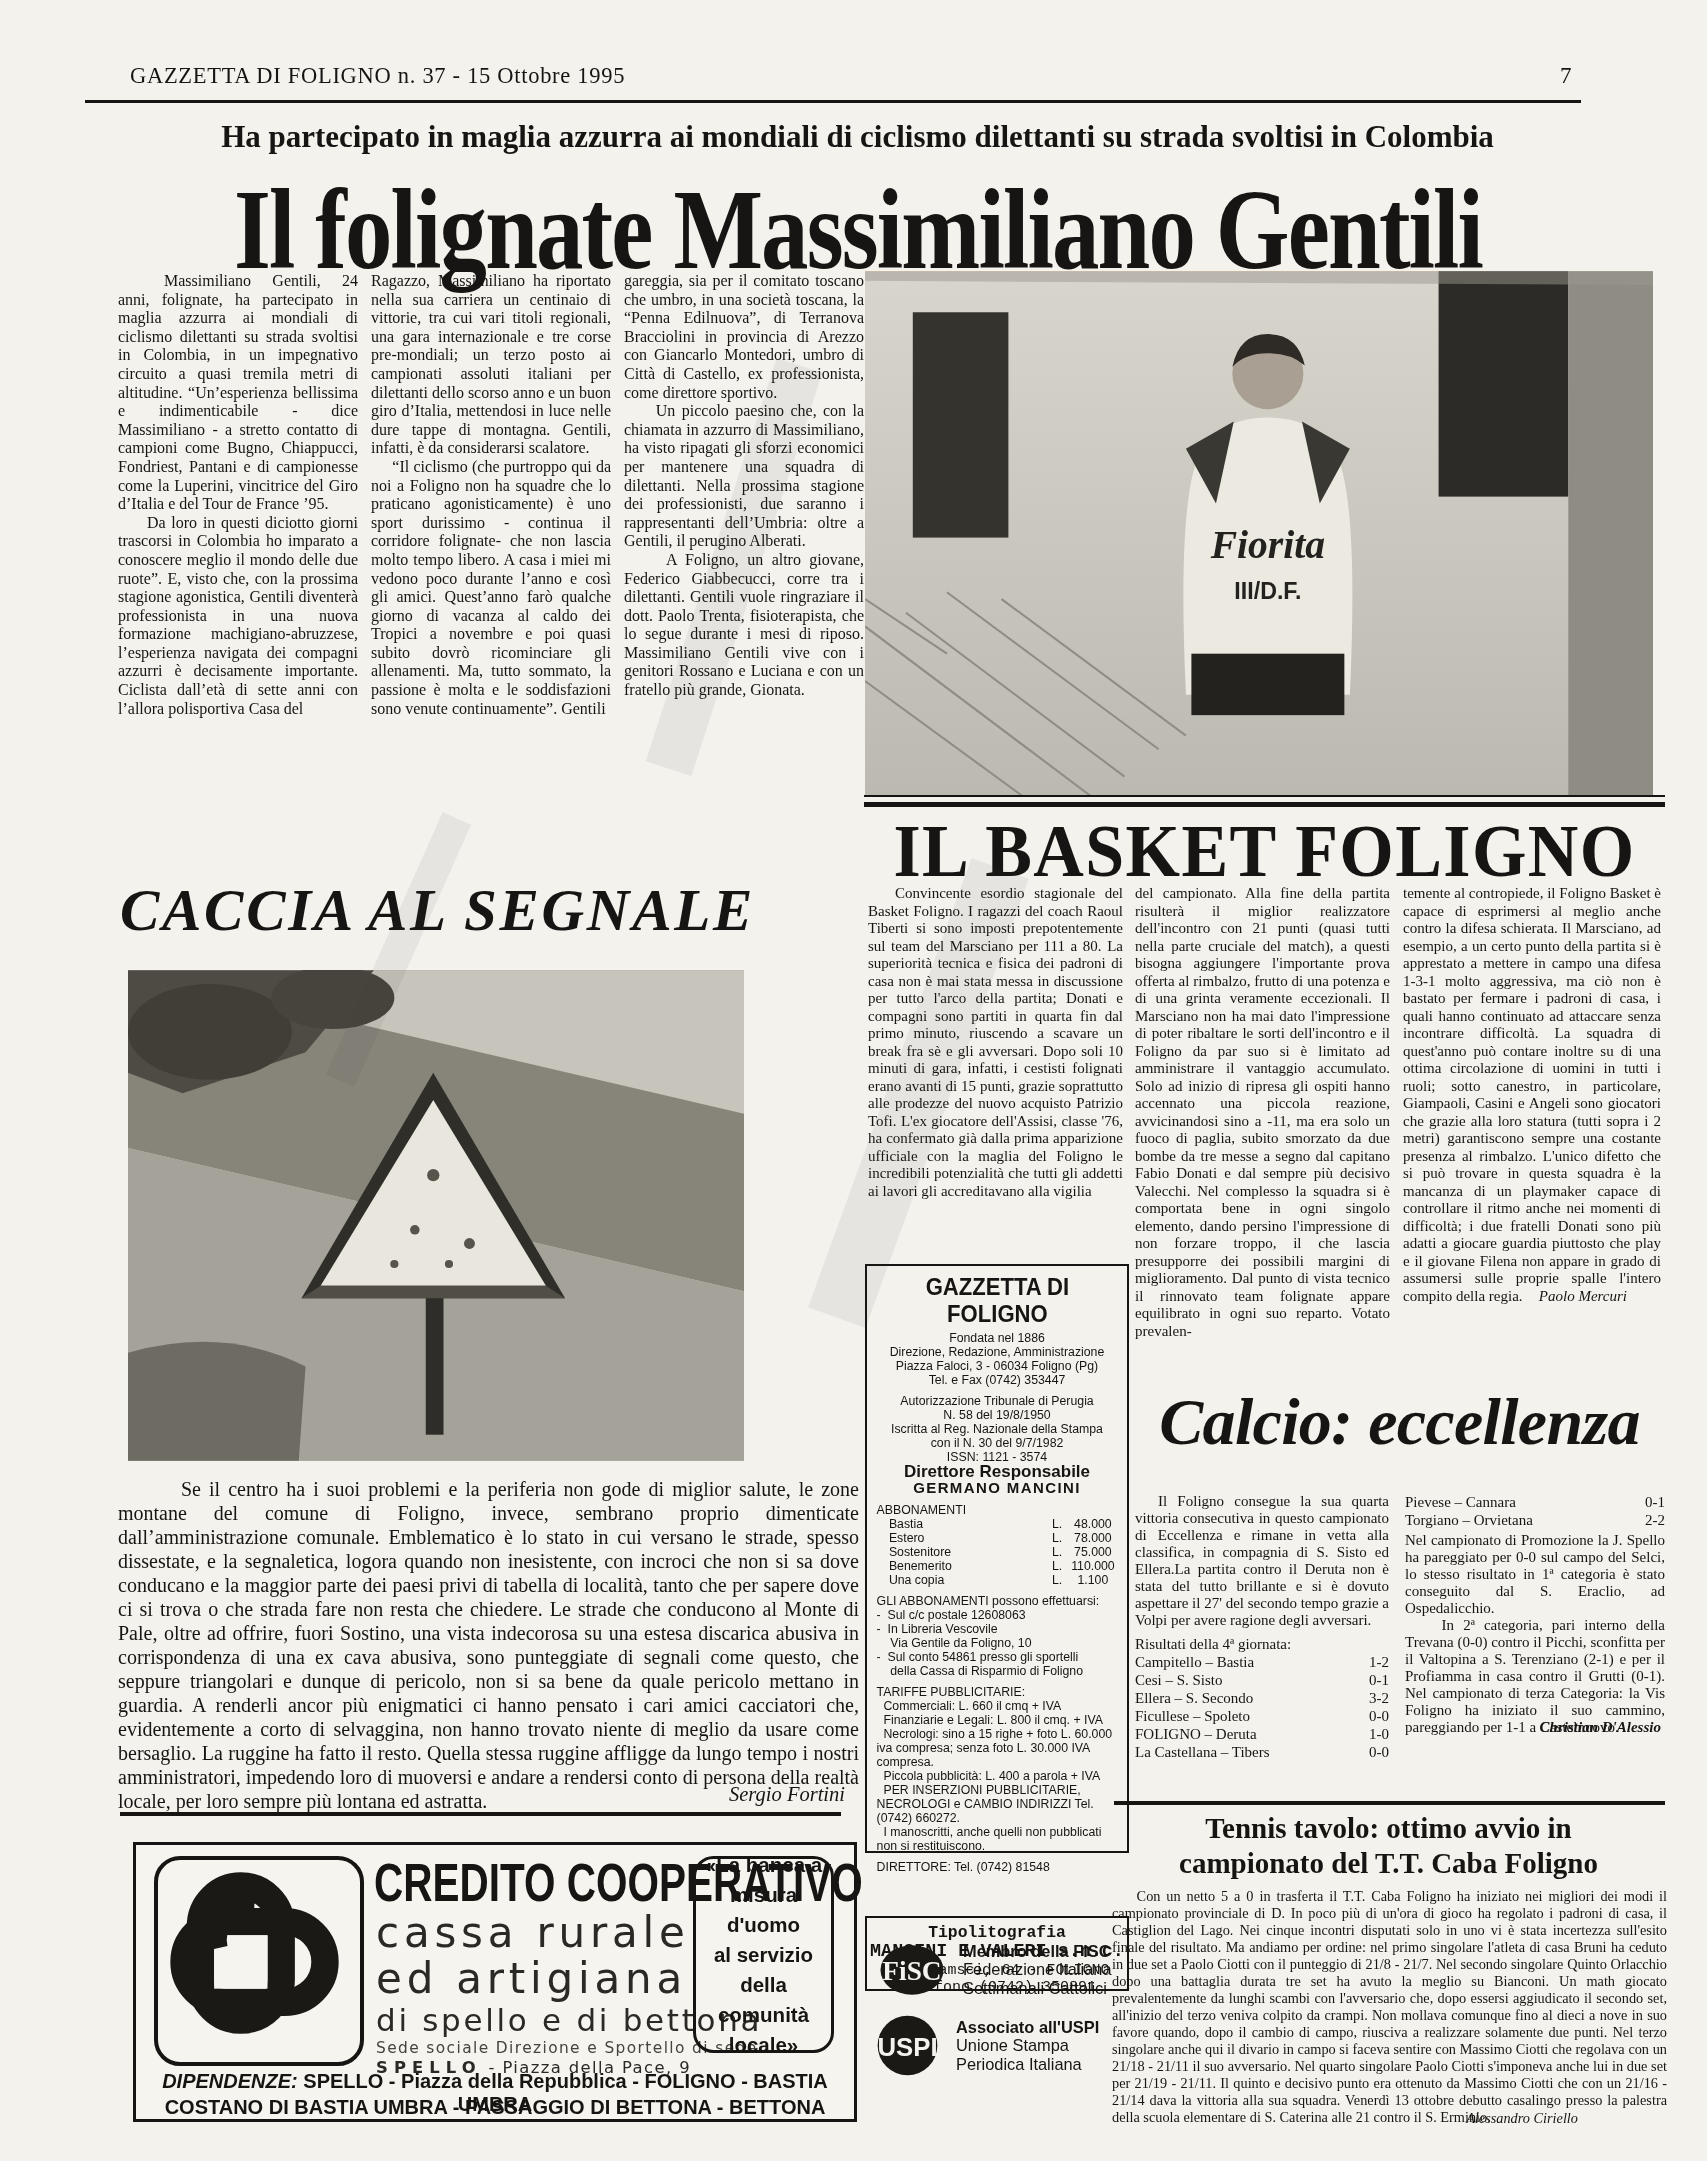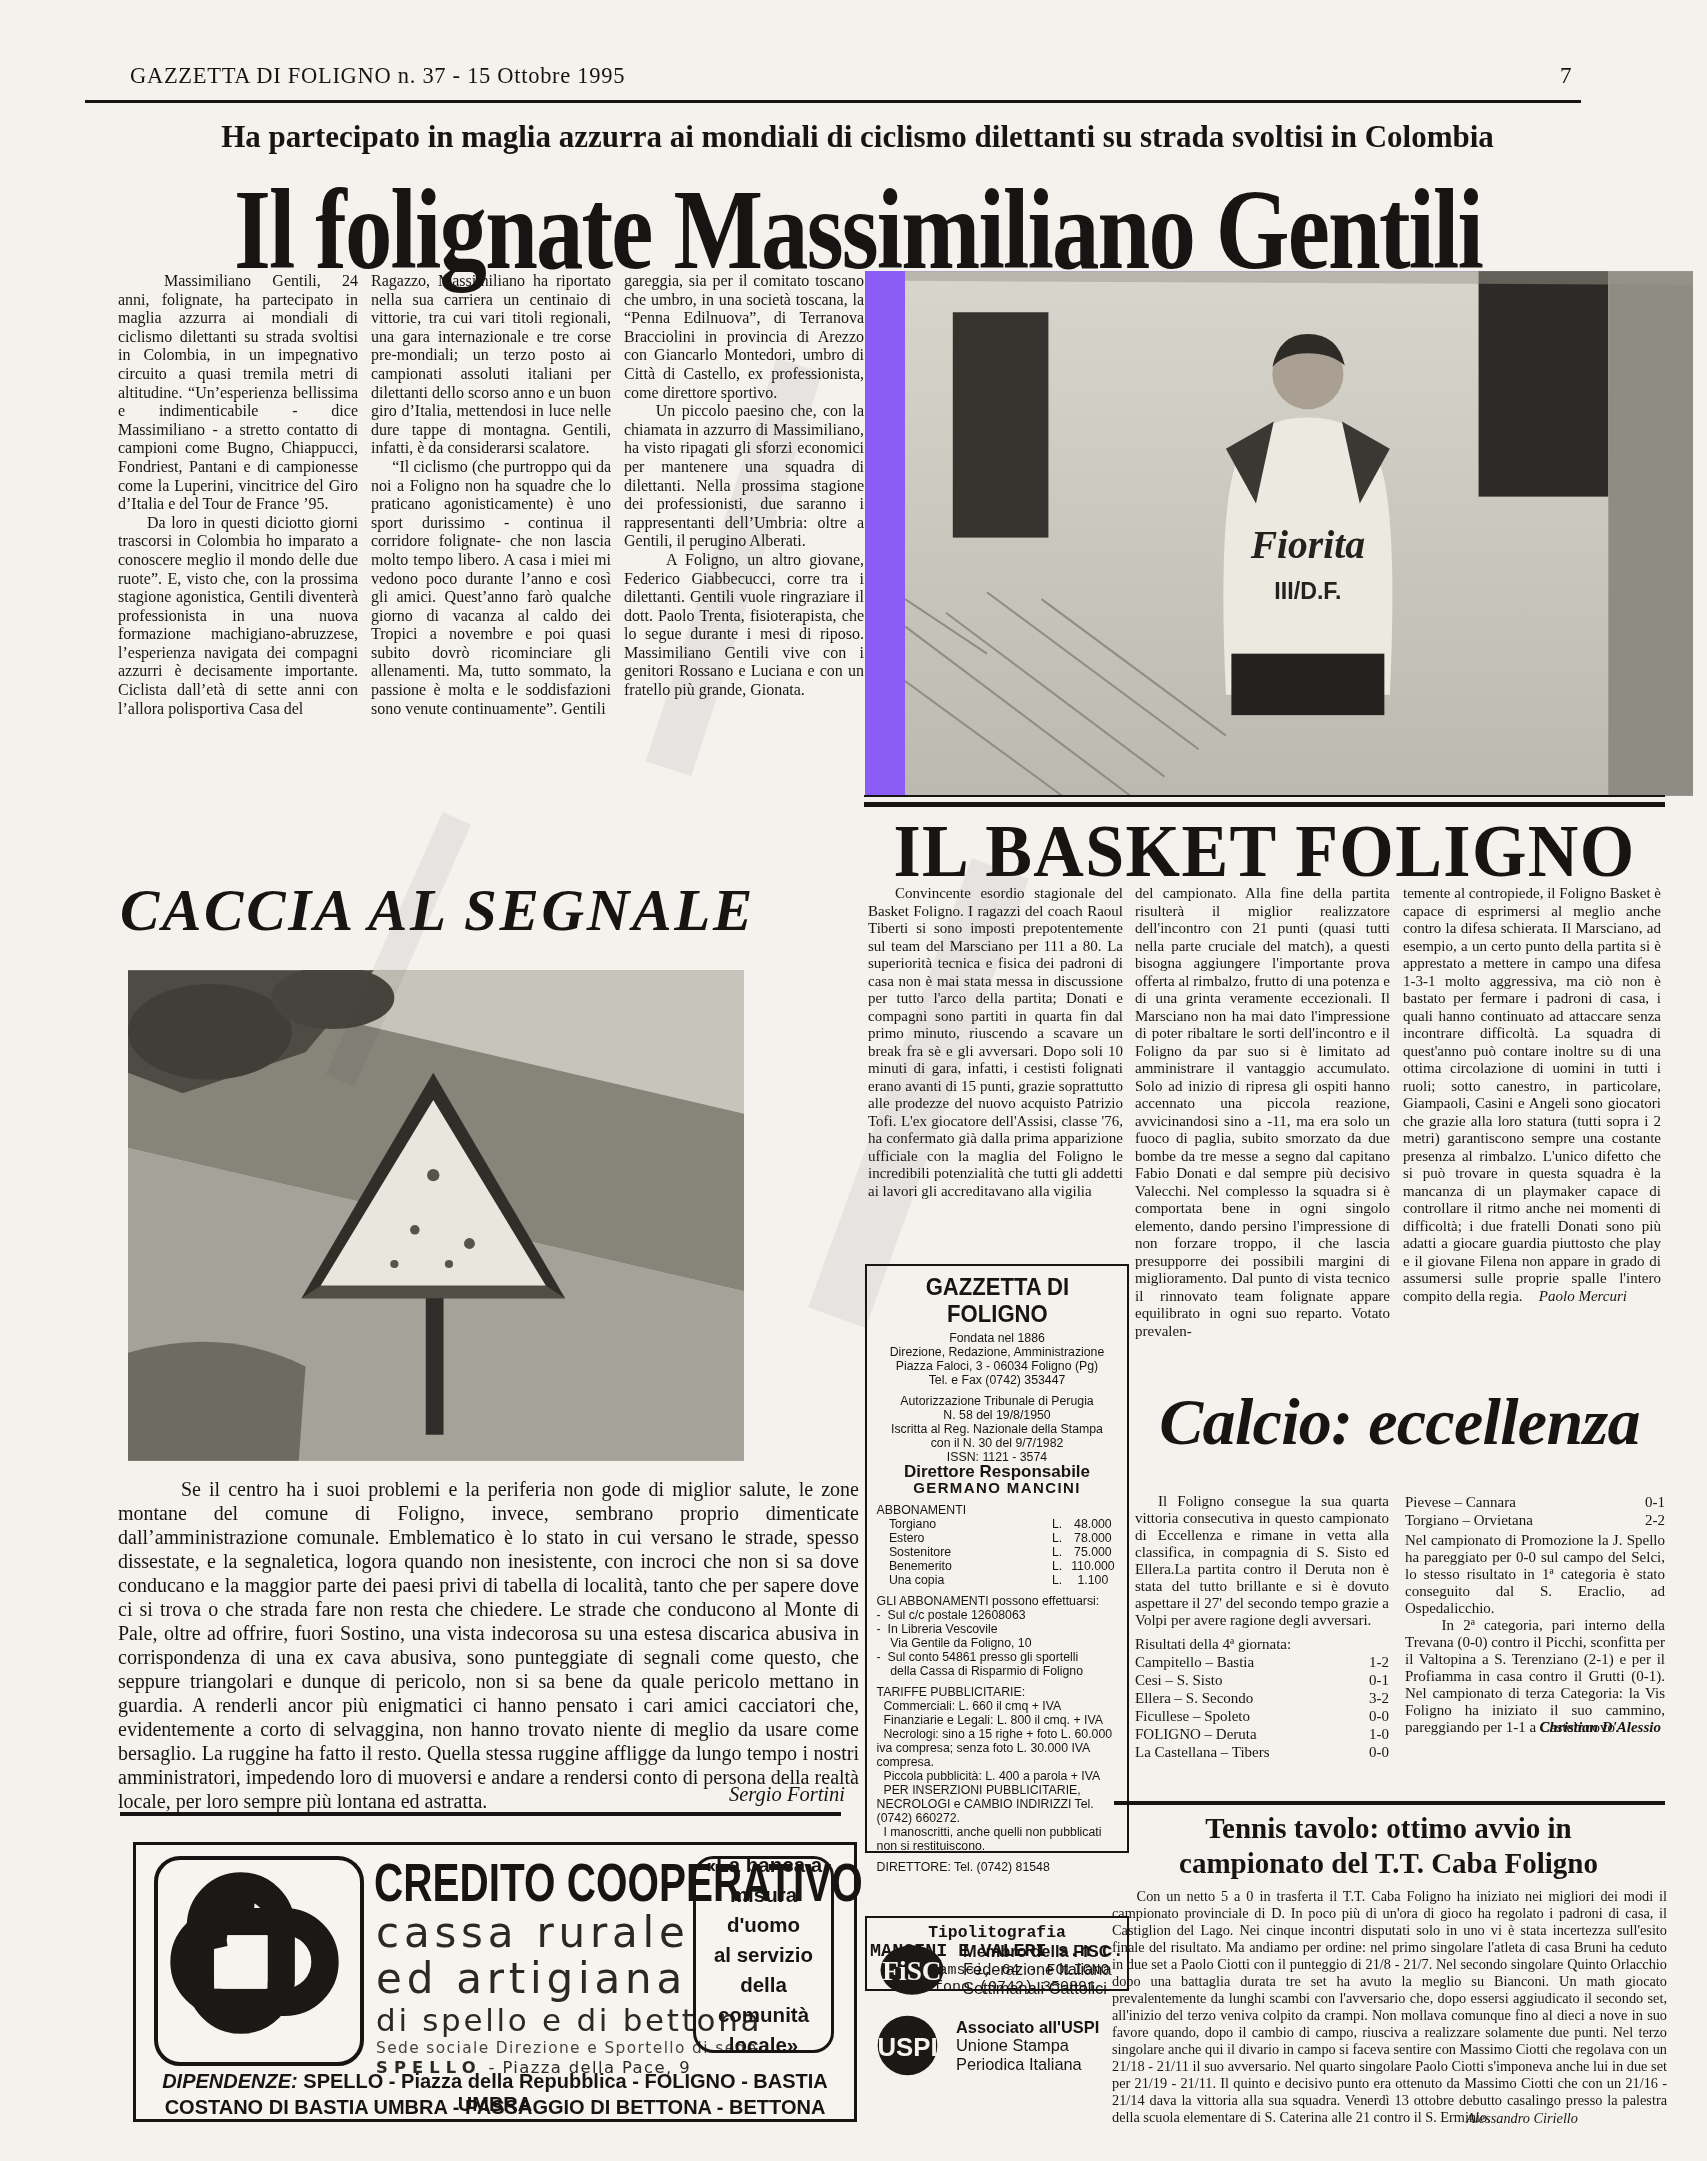--- a/index.html
+++ b/index.html
@@ -20,21 +20,21 @@
 
   
   .kicker { left:82px; top:119px; width:1551px; text-align:center; font-size:31px; font-weight:bold; }
   .headline { left:79px; top:164px; width:1558px; text-align:center; font-size:102px; font-weight:bold;
               white-space:nowrap; letter-spacing:-2px; transform:scale(0.93,1.12); transform-origin:center top; }
   .leadcol { top:272px; width:240px; height:488px; font-size:16px; line-height:18.6px; overflow:hidden; }
   .c1 { left:118px; text-indent:46px; }
   .c2 { left:371px; }
   .c3 { left:624px; }
 
-  .photo1 { left:865px; top:271px; width:788px; height:525px; background:#8b5cf6;padding-left:40px; }
+  .photo1 { left:865px; top:271px; width:788px; height:525px; background:#fdba74; }
   .photo2 { left:128px; top:970px; width:616px; height:491px; background:#b9b6ad; }
   .photo1 svg, .photo2 svg { display:block; }
 
   
   .imprbox { left:118px; top:769px; width:613px; height:85px; border:6.1px solid #161513; border-radius:30px;
              display:flex; align-items:center; justify-content:center; }
   .imprtitle { font-size:68px; font-weight:bold; letter-spacing:4.1px; transform:scaleY(1.12); white-space:nowrap; }
   .caccia { left:120px; top:876px; font-size:59px; font-style:italic; font-weight:bold; letter-spacing:2.7px; white-space:nowrap; }
   .imprbody { left:118px; top:1477px; width:741px; font-size:20px; line-height:24px; text-indent:63px; }
   .imprby { left:118px; top:1783px; width:727px; text-align:right; font-size:20.5px; font-style:italic; }
@@ -217,21 +217,21 @@
     <div class="ibc">Autorizzazione Tribunale di Perugia</div>
     <div class="ibc">N. 58 del 19/8/1950</div>
     <div class="ibc">Iscritta al Reg. Nazionale della Stampa</div>
     <div class="ibc">con il N. 30 del 9/7/1982</div>
     <div class="ibc">ISSN: 1121 - 3574</div>
     <div class="ibdir1">Direttore Responsabile</div>
     <div class="ibdir2">GERMANO MANCINI</div>
     <div class="ibgap"></div>
     <div class="ibl">ABBONAMENTI</div>
     <div class="abbrow">
-      <span class="lbl">Torgiano</span>
+      <span class="lbl">Bastia</span>
       <span class="cur">L.</span>
       <span class="amt">48.000</span>
     </div>
     <div class="abbrow">
       <span class="lbl">Estero</span>
       <span class="cur">L.</span>
       <span class="amt">78.000</span>
     </div>
     <div class="abbrow">
       <span class="lbl">Sostenitore</span>

